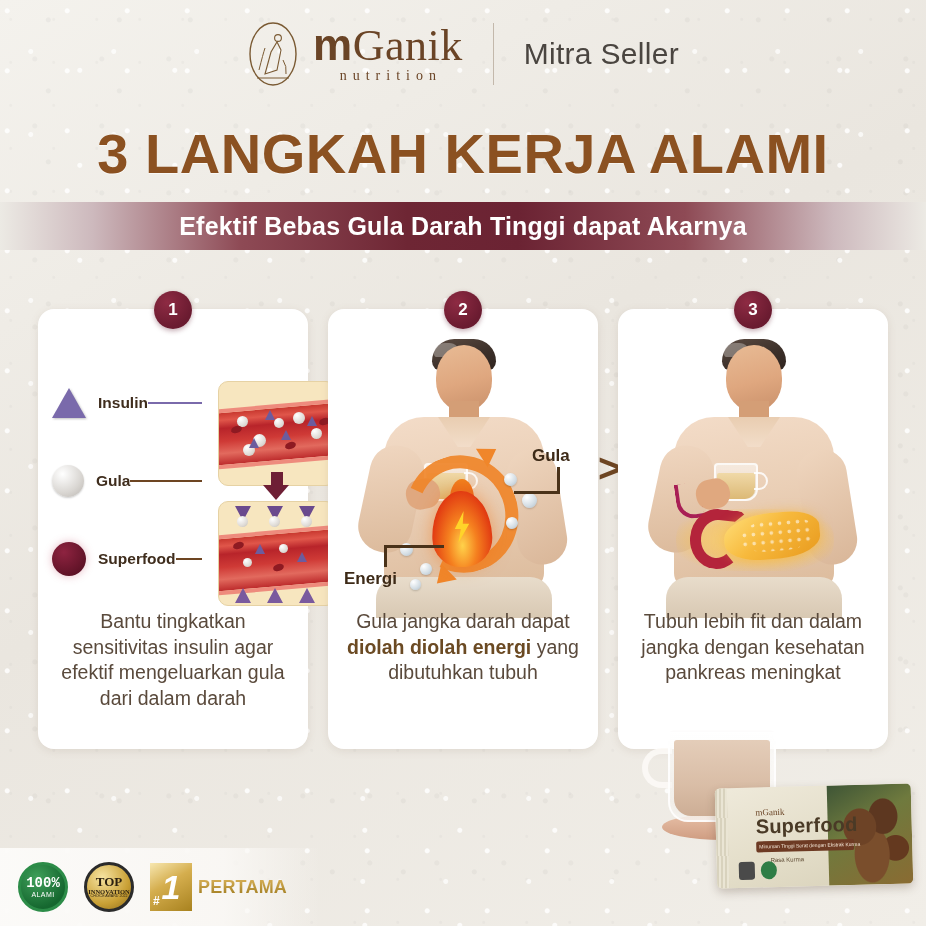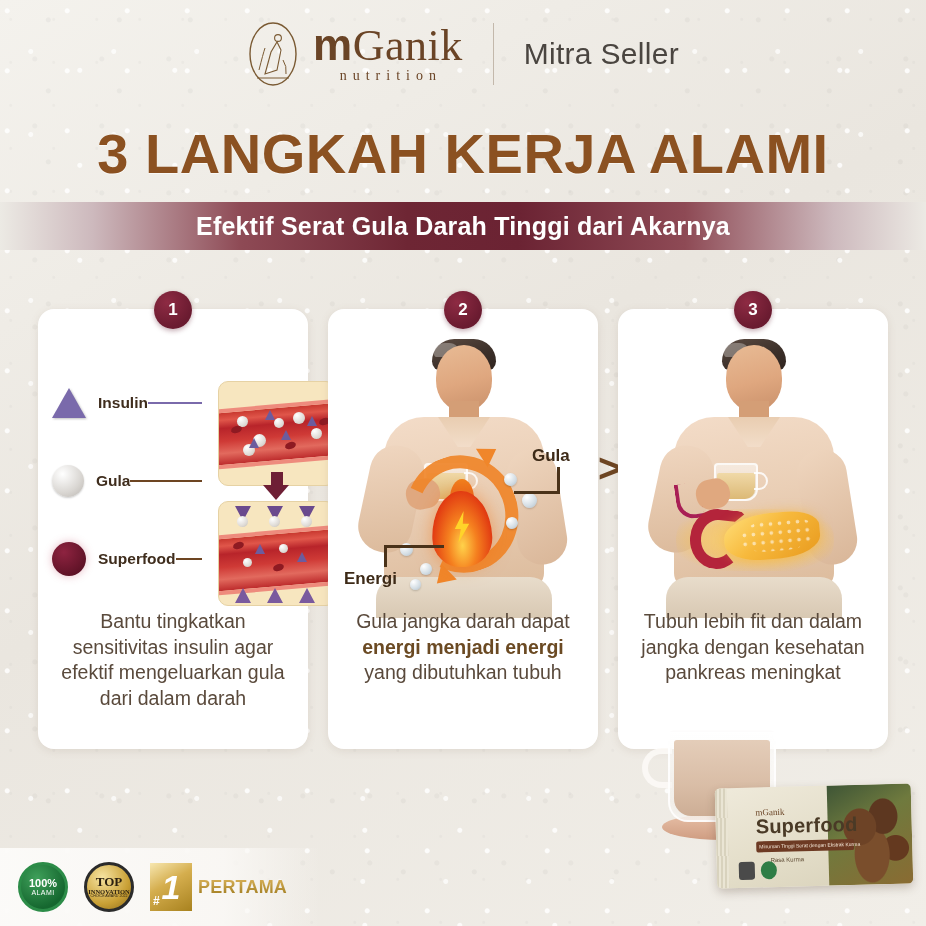--- a/index.html
+++ b/index.html
@@ -388,21 +388,21 @@
       rgba(250,248,245,0.92) 70%, rgba(248,246,242,0) 100%);
     display: flex; align-items: center; padding-left: 18px; gap: 16px;
   }
   .badge-alami {
     width: 50px; height: 50px; border-radius: 50%;
     background: radial-gradient(circle at 36% 30%, #3fa05a, #15672f 72%);
     border: 3px solid #2c8c48;
     display: flex; flex-direction: column; align-items: center; justify-content: center;
     color: #fff; line-height: 1.05;
   }
-  .badge-alami .b1 { font-size: 11px; font-weight: bold; }
+  .badge-alami .b1 { font-size: 14px; font-weight: bold; font-family: Liberation Mono, monospace; }
   .badge-alami .b2 { font-size: 7px; letter-spacing: 0.4px; }
   .badge-top {
     width: 50px; height: 50px; border-radius: 50%;
     background: radial-gradient(circle at 35% 28%, #f6e3a0, #c9a035 62%, #8d6a18);
     border: 3px solid #2b2b2b;
     display: flex; flex-direction: column; align-items: center; justify-content: center;
     color: #2b2010; line-height: 1.05;
   }
   .badge-top .t1 { font-size: 13px; font-weight: bold; font-family: "Liberation Serif", serif; }
   .badge-top .t2 { font-size: 6.5px; font-weight: bold; font-family: "Liberation Serif", serif; }
@@ -446,21 +446,21 @@
       <div class="brand-sub">nutrition</div>
     </div>
     <div class="brand-divider"></div>
     <div class="brand-partner">Mitra Seller</div>
   </div>
 </div>
 
 <div class="title">3 LANGKAH KERJA ALAMI</div>
 
 <div class="subbanner">
-  <div class="subbanner-text">Efektif Serat Gula Darah Tinggi dari Akarnya</div>
+  <div class="subbanner-text">Efektif Bebas Gula Darah Tinggi dapat Akarnya</div>
 </div>
 
 <div class="cards">
 
   <div class="chevron chev-1">&gt;</div>
   <div class="chevron chev-2">&gt;</div>
 
   <div class="card card-1">
     <div class="step-badge">1</div>
     <div class="card-art">
@@ -559,21 +559,21 @@
       <div class="sug-ball" style="left:82px;top:246px;width:11px;height:11px;"></div>
 
       <div class="cb-lead" style="left:186px;top:158px;width:46px;height:3px;"></div>
       <div class="cb-lead" style="left:229px;top:134px;width:3px;height:26px;"></div>
       <div class="cb-label" style="left:204px;top:113px;">Gula</div>
 
       <div class="cb-lead" style="left:58px;top:212px;width:58px;height:3px;"></div>
       <div class="cb-lead" style="left:56px;top:212px;width:3px;height:22px;"></div>
       <div class="cb-label" style="left:16px;top:236px;">Energi</div>
     </div>
-    <div class="card-caption"><span>Gula jangka darah dapat </span><b>energi menjadi energi</b><span> yang dibutuhkan tubuh</span></div>
+    <div class="card-caption"><span>Gula jangka darah dapat </span><b>diolah diolah energi</b><span> yang dibutuhkan tubuh</span></div>
   </div>
 
   <div class="card card-3">
     <div class="step-badge">3</div>
     <div class="card-art">
       <div class="person">
         <div class="p-hair"></div>
         <div class="p-hair-grey"></div>
         <div class="p-head"></div>
         <div class="p-neck"></div>

